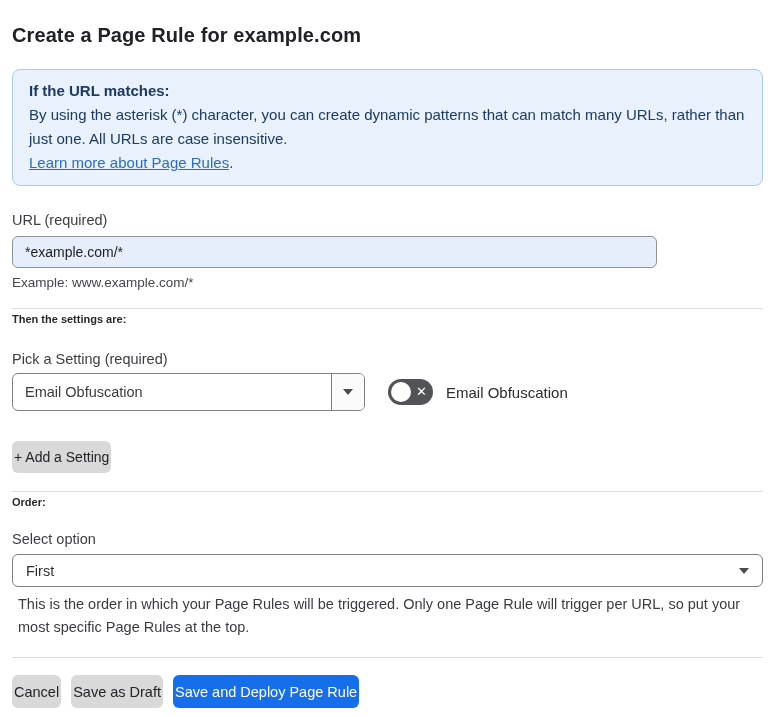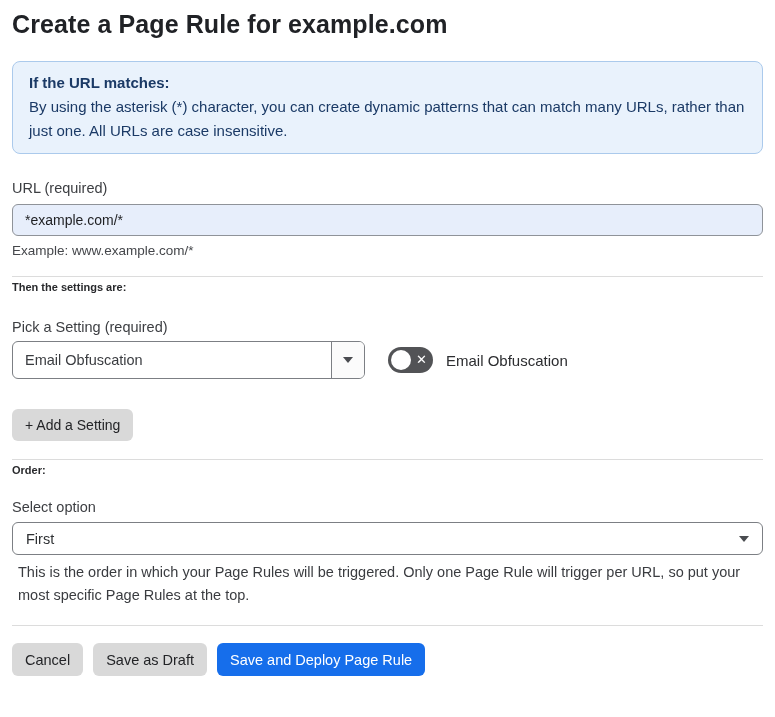--- a/index.html
+++ b/index.html
@@ -7,22 +7,22 @@
   body {
     width: 775px;
     height: 717px;
     font-family: "Liberation Sans", sans-serif;
     color: #303236;
     overflow: hidden;
   }
   .page { padding: 0 12px; }
 
   .page-title {
-    margin-top: 10px;
-    font-size: 25px;
+    margin-top: 24px;
+    font-size: 20px;
     font-weight: 700;
     color: #202226;
     letter-spacing: 0.1px;
   }
 
   
   .info-box {
     margin-top: 22px;
     background: #e9f2fc;
     border: 1px solid #abcaec;
@@ -40,21 +40,21 @@
   }
 
   
   .field-label {
     font-size: 14.5px;
     color: #3c3e42;
     margin-top: 26px;
   }
   .url-input {
     display: block;
-    width: 751px;
+    width: 645px;
     height: 32px;
     margin-top: 8px;
     padding: 0 12px;
     background: #e7eefb;
     border: 1px solid #8f9399;
     border-radius: 6px;
     font-family: "Liberation Sans", sans-serif;
     font-size: 14px;
     color: #1e1f22;
     outline: none;
@@ -149,21 +149,21 @@
     margin-left: 13px;
     font-size: 15px;
     color: #2c2d30;
   }
 
   .btn {
     display: inline-flex;
     align-items: center;
     justify-content: center;
     height: 33px;
-    padding: 0 13px;
+    padding: 0 2px;
     border: none;
     border-radius: 6px;
     font-family: "Liberation Sans", sans-serif;
     font-size: 14.5px;
     cursor: pointer;
   }
   .btn-gray { background: #d9d9d9; color: #232427; }
   .btn-blue { background: #166eeb; color: #ffffff; }
 
   .add-setting-btn { margin-top: 30px; height: 32px; font-size: 14px; }
@@ -203,20 +203,21 @@
 </head>
 <body>
 
 <div class="page">
 
   <h1 class="page-title">Create a Page Rule for example.com</h1>
 
   <div class="info-box">
     <div class="info-heading">If the URL matches:</div>
     <div class="info-body">By using the asterisk (*) character, you can create dynamic patterns that can match many URLs, rather than just one. All URLs are case insensitive.</div>
+    <div><a class="info-link">Learn more about Page Rules</a><span>.</span></div>
   </div>
 
   <div class="field-label">URL (required)</div>
   <input class="url-input" type="text" value="*example.com/*" style="">
   <div class="field-hint">Example: www.example.com/*</div>
 
   <hr class="divider">
 
   <h2 class="section-heading">Then the settings are:</h2>
 

